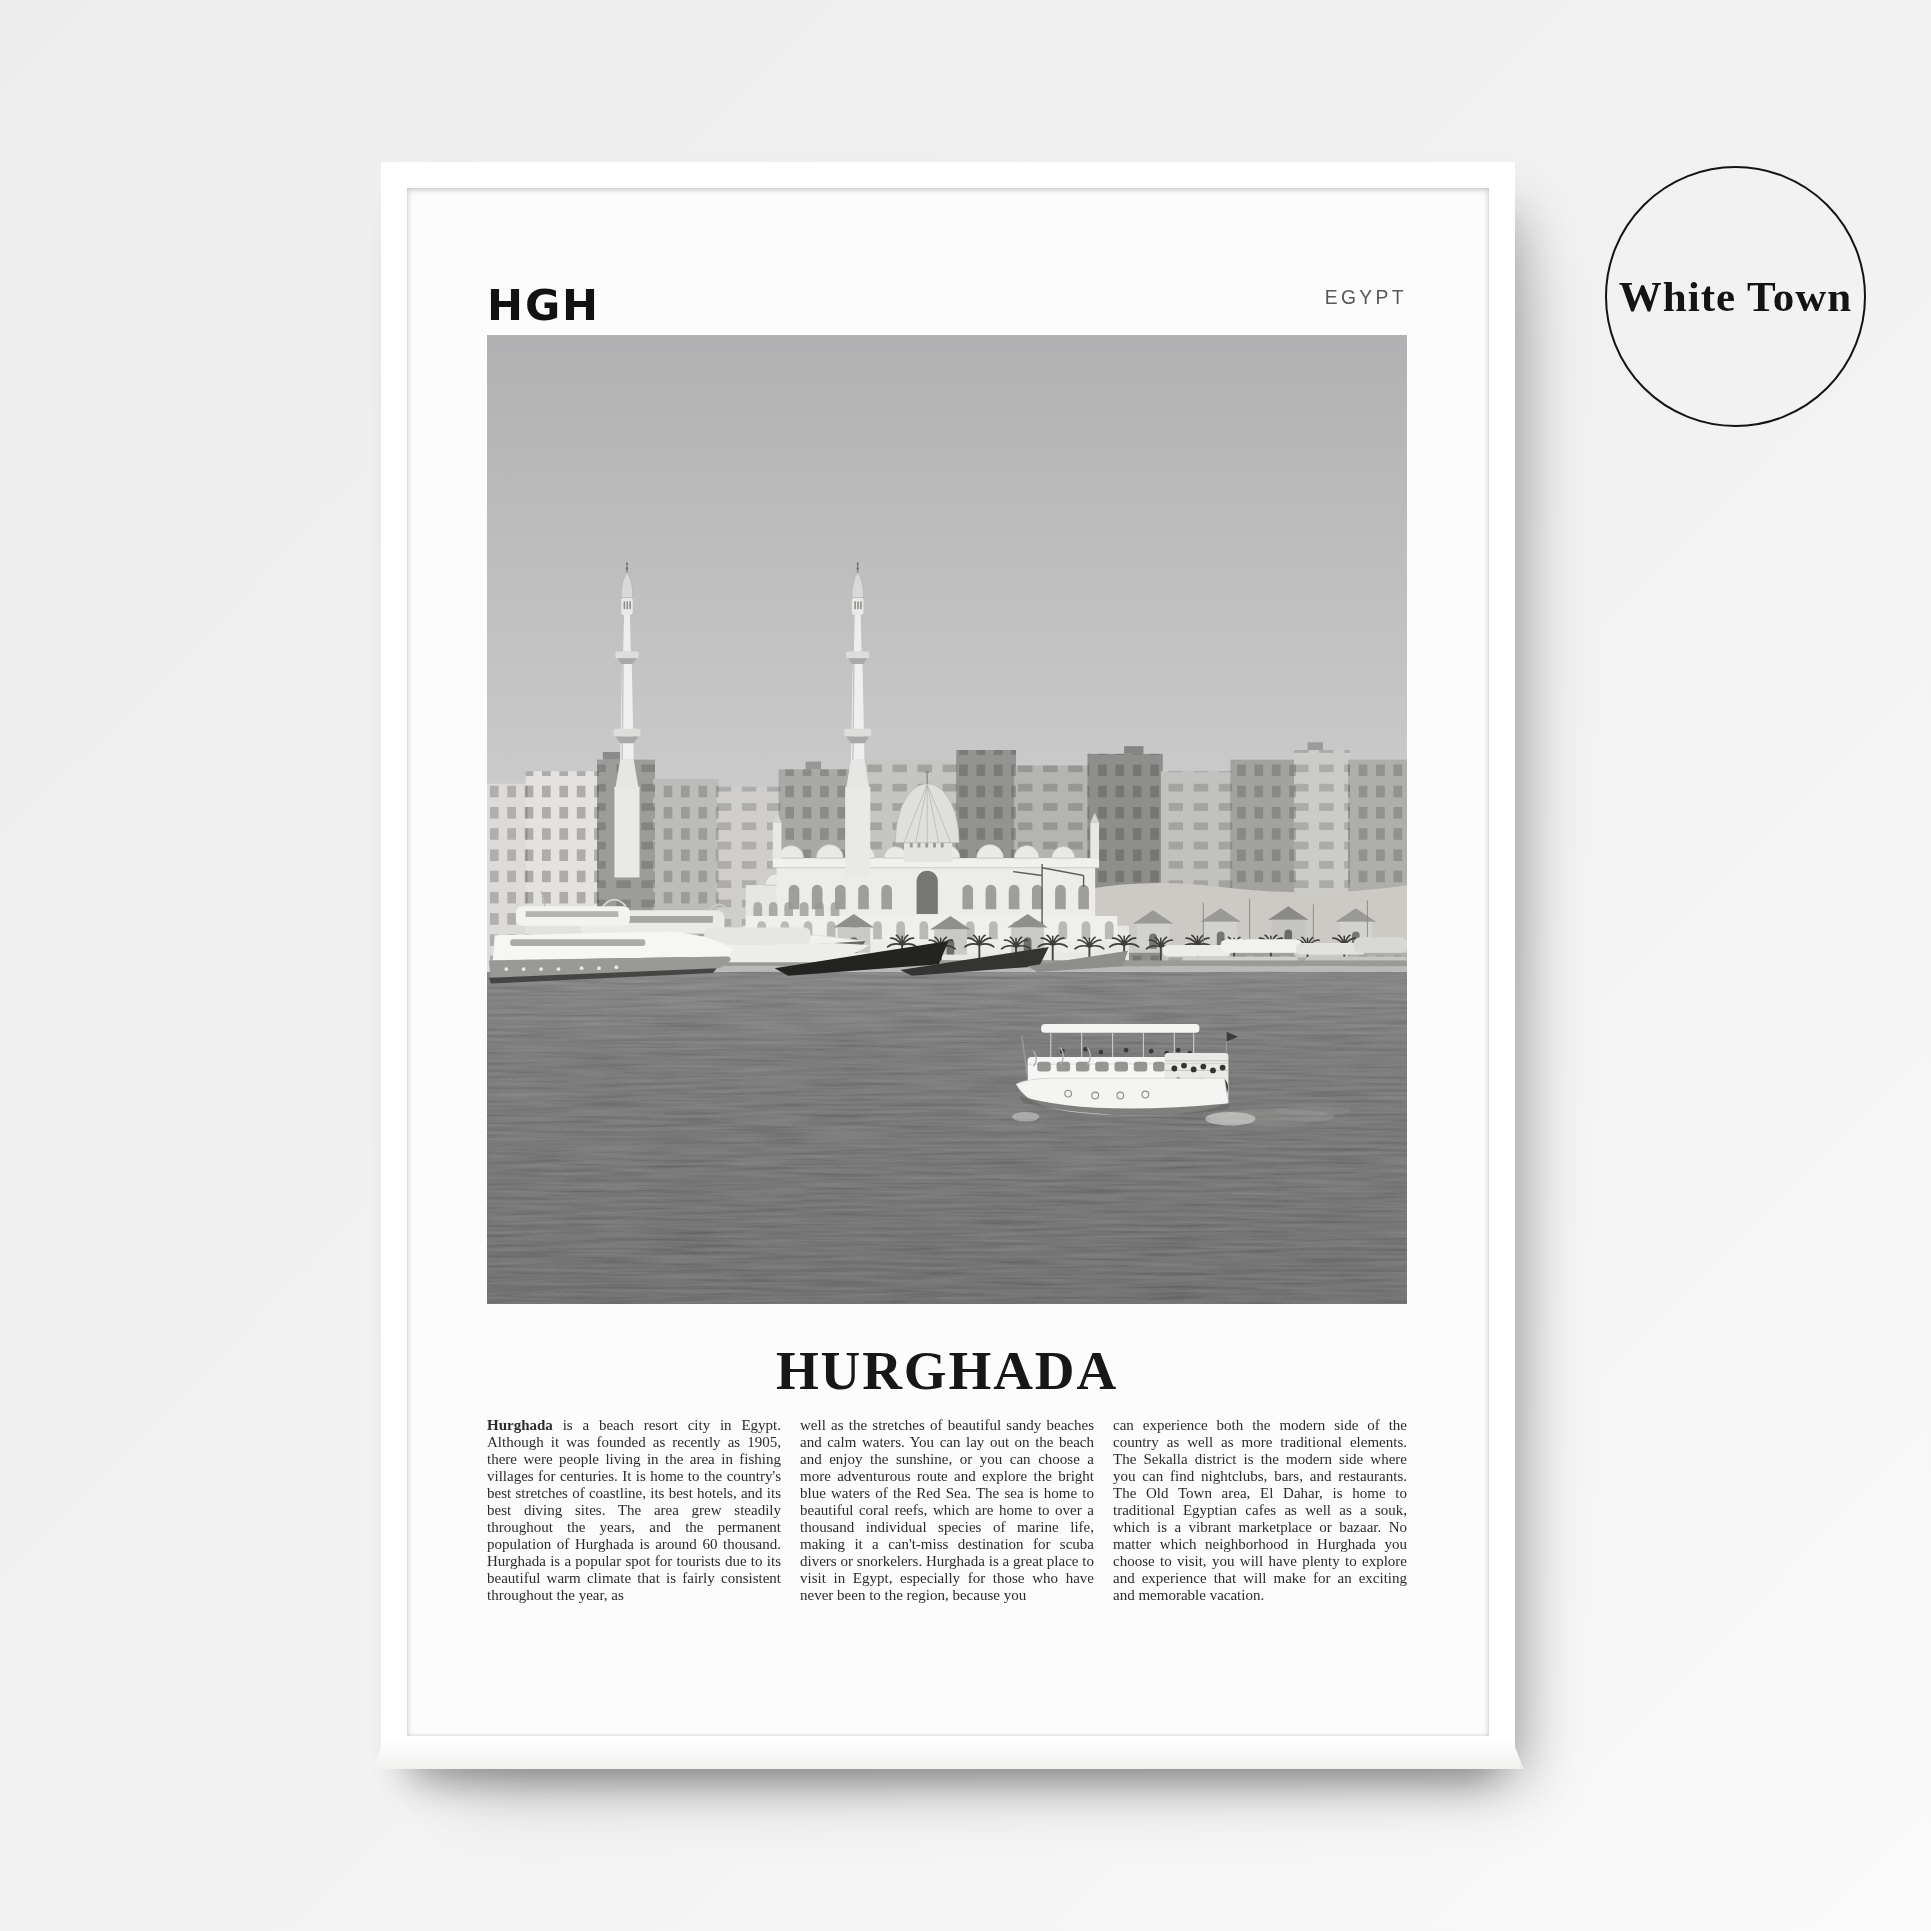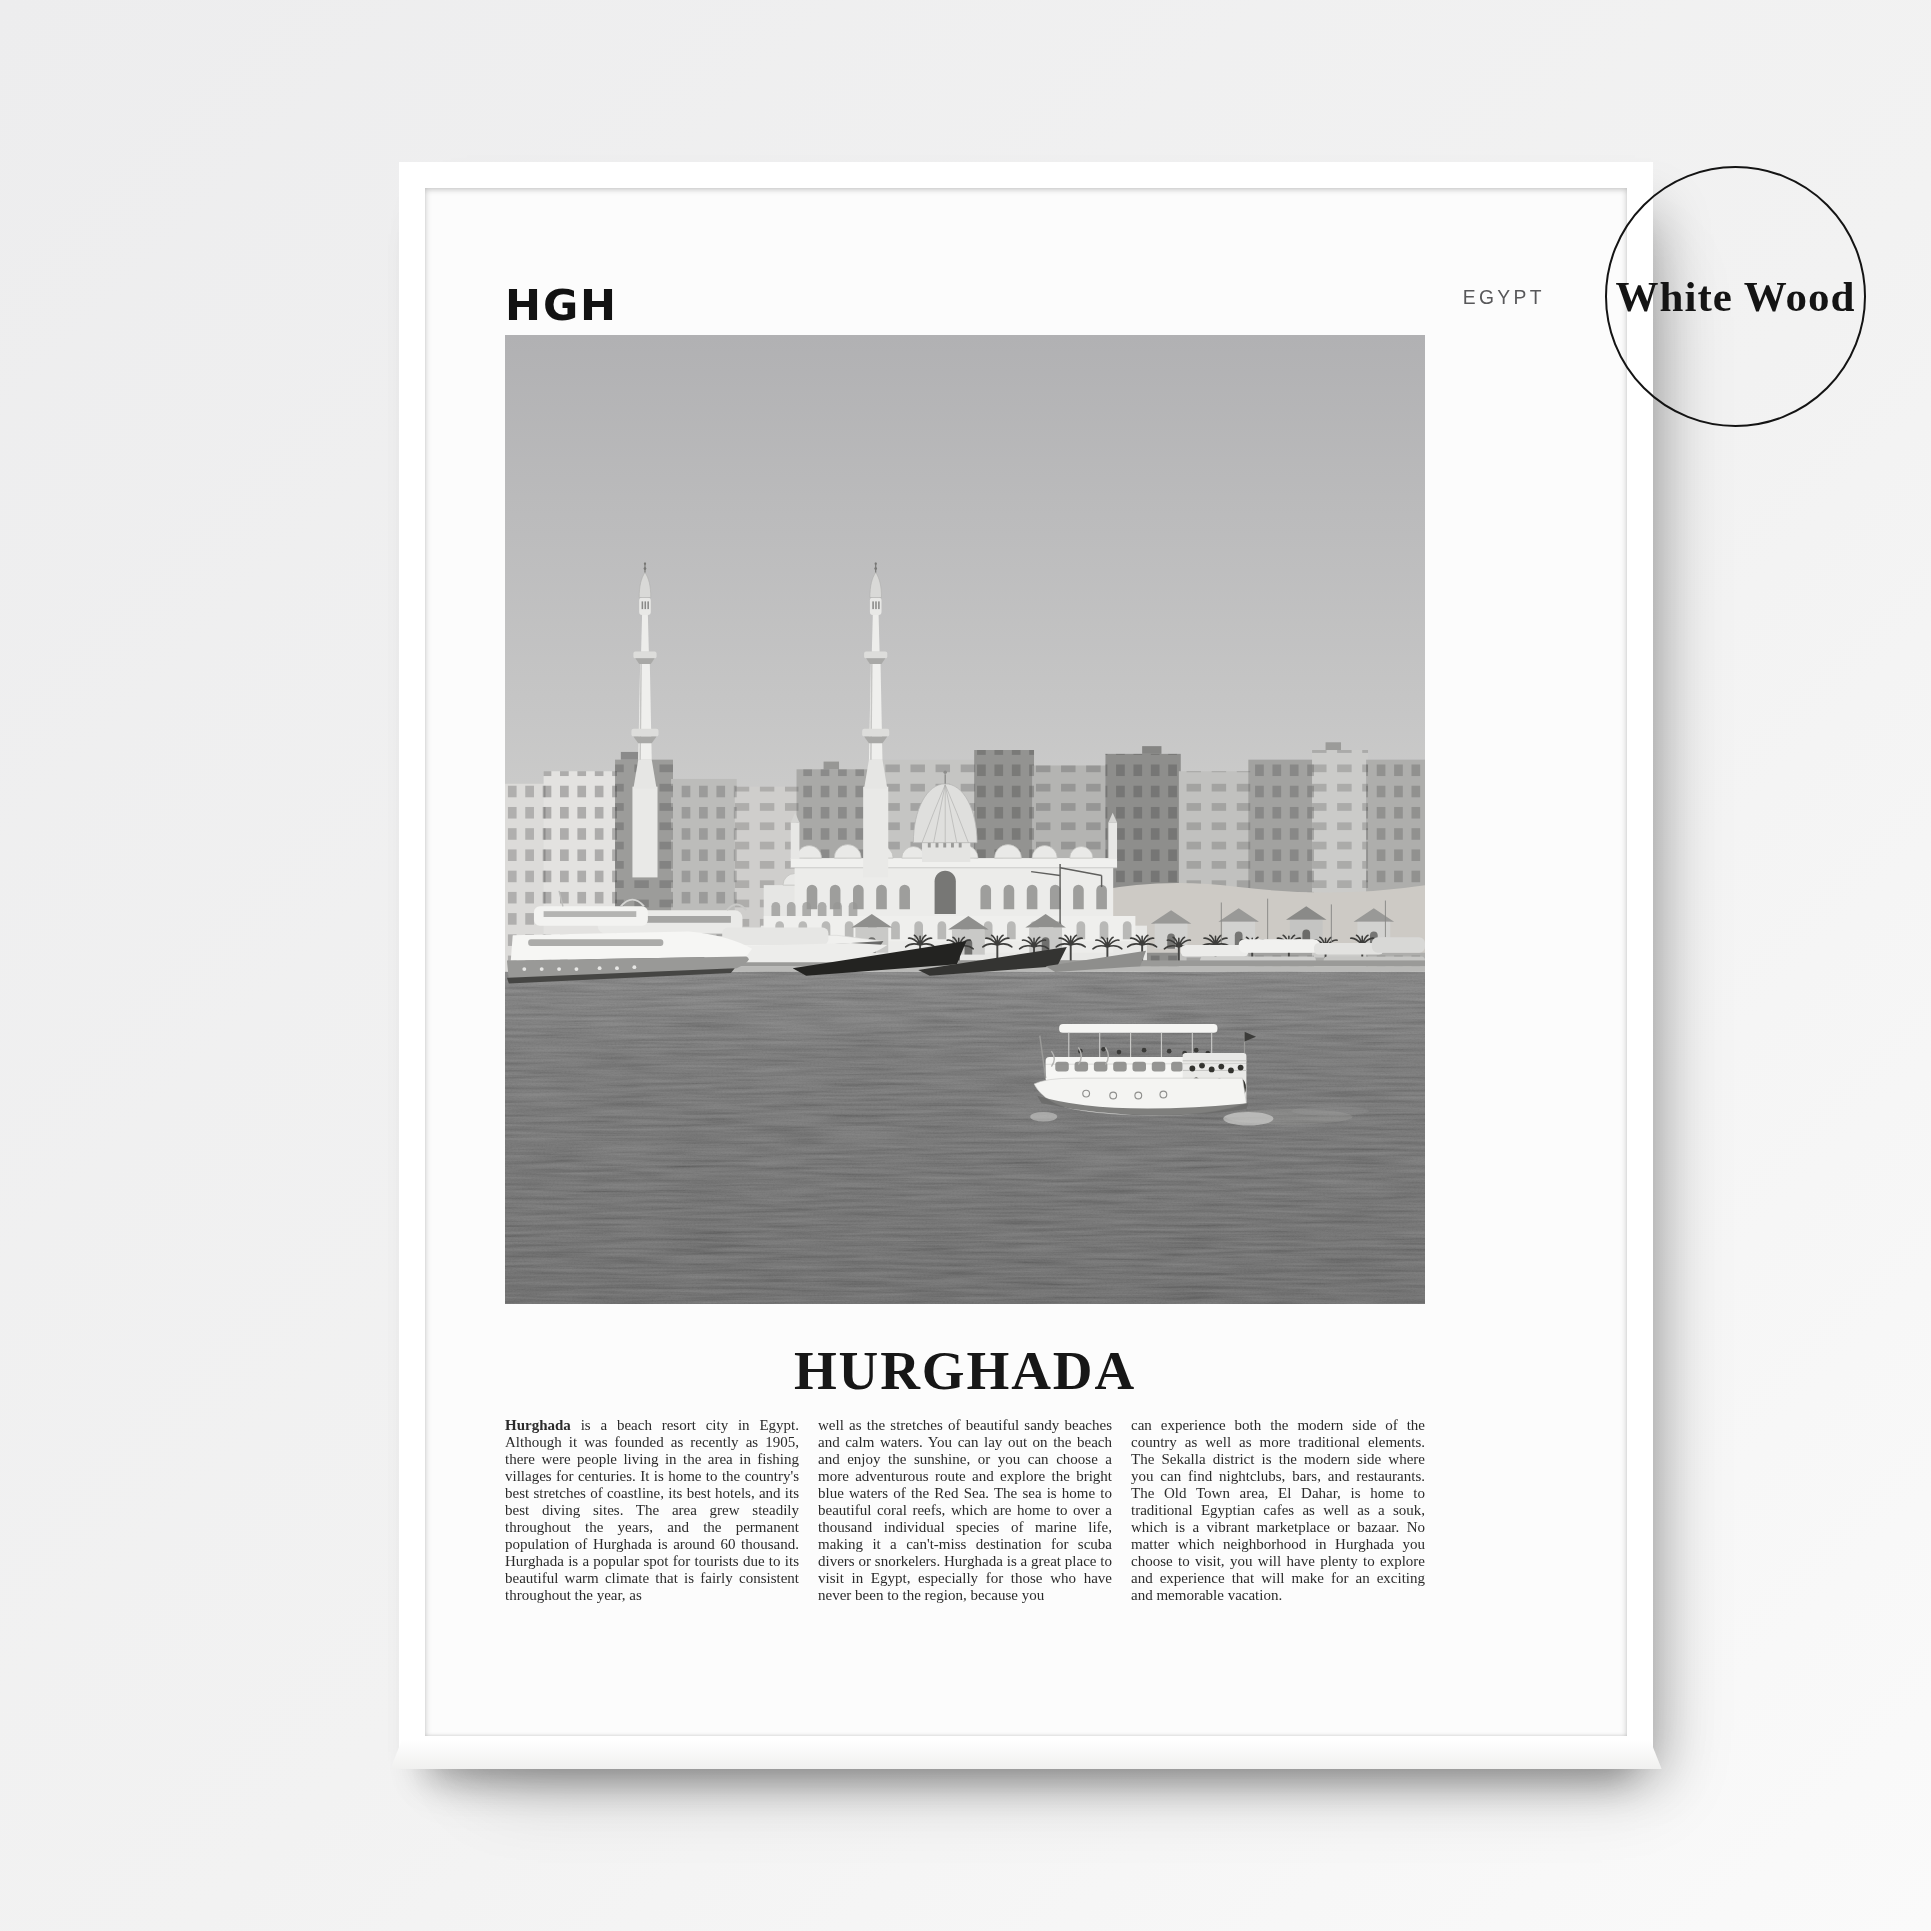--- a/index.html
+++ b/index.html
@@ -5,21 +5,21 @@
   html,body{margin:0;padding:0;}
   body{
     width:1931px;height:1931px;overflow:hidden;
     font-family:"Liberation Sans",sans-serif;
     background:linear-gradient(135deg,#ededee 0%,#f2f2f2 55%,#fafafa 100%);
   }
   .stage{position:relative;width:1931px;height:1931px;}
 
   
   .frame{
-    position:absolute;left:399px;top:162px;width:1254px;height:1604px;
+    position:absolute;left:381px;top:162px;width:1134px;height:1604px;
     background:#ffffff;box-sizing:border-box;
     box-shadow:
       25px 29px 48px -19.3px rgba(0,0,0,.26),
       44px 60px 77px -41px rgba(0,0,0,.16),
       0 39px 33px -25px rgba(0,0,0,.22);
   }
   .frame::after{ 
     content:"";position:absolute;left:-8.7px;right:-8.7px;bottom:-2.9px;height:29px;
     background:linear-gradient(180deg,#ffffff,#f0f0ef);
     clip-path:polygon(11.6px 0,calc(100% - 11.6px) 0,100% 100%,0 100%);
@@ -463,17 +463,17 @@
       <div class="columns">
         <p class="col"><b>Hurghada</b><span> is a beach resort city in Egypt. Although it was founded as recently as 1905, there were people living in the area in fishing villages for centuries. It is home to the country's best stretches of coastline, its best hotels, and its best diving sites. The area grew steadily throughout the years, and the permanent population of Hurghada is around 60 thousand. Hurghada is a popular spot for tourists due to its beautiful warm climate that is fairly consistent throughout the year, as</span></p>
         <p class="col"><b></b><span>well as the stretches of beautiful sandy beaches and calm waters. You can lay out on the beach and enjoy the sunshine, or you can choose a more adventurous route and explore the bright blue waters of the Red Sea. The sea is home to beautiful coral reefs, which are home to over a thousand individual species of marine life, making it a can't-miss destination for scuba divers or snorkelers. Hurghada is a great place to visit in Egypt, especially for those who have never been to the region, because you</span></p>
         <p class="col"><b></b><span>can experience both the modern side of the country as well as more traditional elements. The Sekalla district is the modern side where you can find nightclubs, bars, and restaurants. The Old Town area, El Dahar, is home to traditional Egyptian cafes as well as a souk, which is a vibrant marketplace or bazaar. No matter which neighborhood in Hurghada you choose to visit, you will have plenty to explore and experience that will make for an exciting and memorable vacation.</span></p>
       </div>
 
     </div>
   </div>
 
   <div class="badge">
-    <span>White Wood</span>
+    <span>White Town</span>
   </div>
 
 </div>
 
 
 </body></html>

